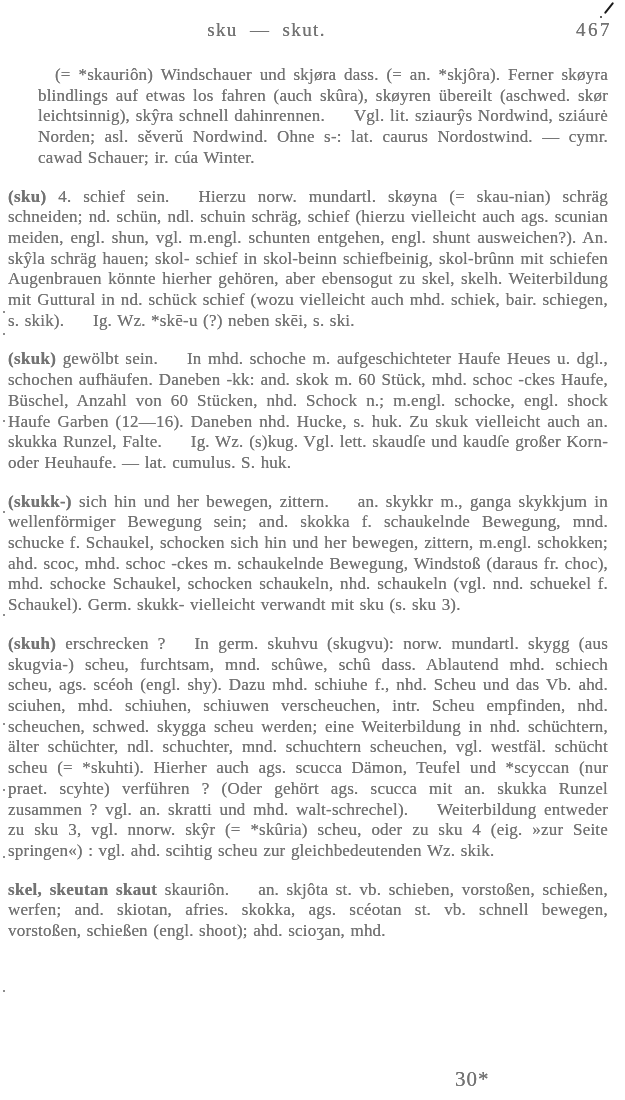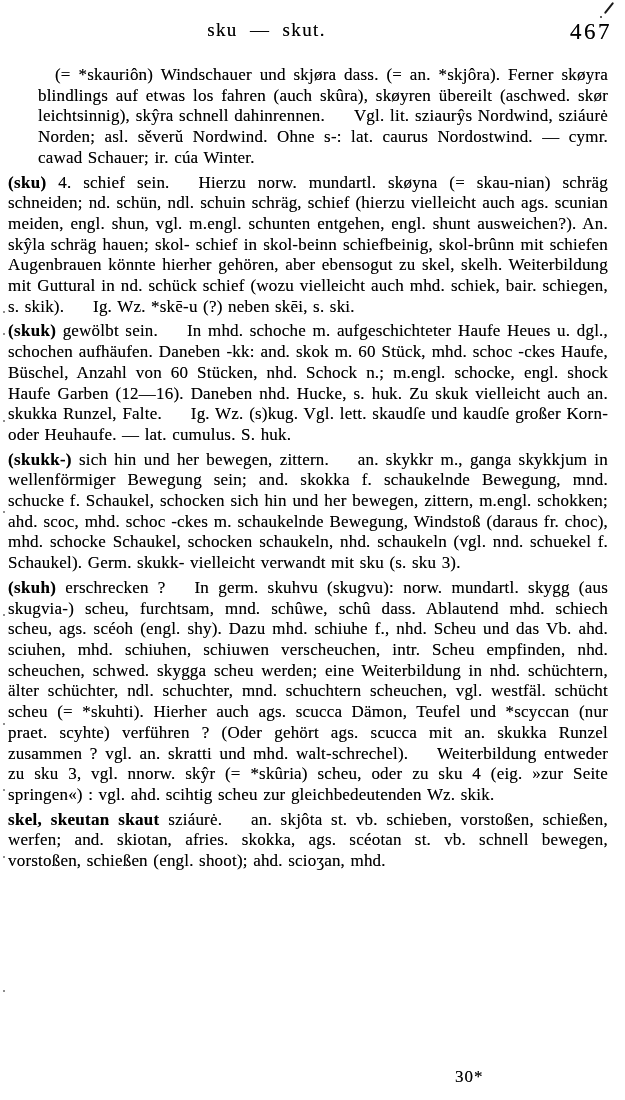--- a/index.html
+++ b/index.html
@@ -9,21 +9,21 @@
     height: 1100px;
     background: #ffffff;
     overflow: hidden;
   }
   .page {
     position: relative;
     width: 625px;
     height: 1100px;
     background: #ffffff;
     font-family: "Liberation Serif", "DejaVu Serif", serif;
-    color: #000000;
+    color: #737373;
   }
   
   .running-head {
     position: absolute;
     top: 19px;
     left: 0;
     right: 0;
     height: 26px;
   }
   .running-title {
@@ -34,21 +34,21 @@
     font-size: 19px;
     letter-spacing: 1.4px;
     word-spacing: 6px;
     text-shadow: 0 0 0.5px rgba(0,0,0,0.55);
     white-space: nowrap;
   }
   .page-number {
     position: absolute;
     right: 13px;
     top: 0;
-    font-size: 23px;
+    font-size: 19px;
     letter-spacing: 2.5px;
     text-shadow: 0 0 0.5px rgba(0,0,0,0.55);
   }
   
   .text-block {
     position: absolute;
     top: 65px;
     left: 8px;
     width: 600px;
     font-size: 17px;
@@ -56,29 +56,29 @@
     text-align: justify;
     letter-spacing: 0.2px;
     word-spacing: 1px;
     text-shadow: 0 0 0.5px rgba(0,0,0,0.5);
   }
   .para { margin: 0 0 2px 0; }
   .para.continued {
     margin-left: 30px;
     text-indent: 17px;
   }
-  .para.entry { margin-top: 4px; }
+  .para.entry { margin-top: 18px; }
   .headword { font-weight: bold; letter-spacing: 0.3px; }
   .em-gap { display: inline-block; width: 1.7em; }
   
   .signature-mark {
     position: absolute;
     left: 455px;
     top: 1067px;
-    font-size: 17px;
+    font-size: 21px;
     letter-spacing: 1px;
     text-shadow: 0 0 0.5px rgba(0,0,0,0.55);
   }
   
   .corner-stroke {
     position: absolute;
     top: 7px;
     left: 602px;
     width: 14px;
     height: 2px;
@@ -113,21 +113,21 @@
     <div class="running-title">sku — skut.</div>
     <div class="page-number">467</div>
   </div>
 
   <div class="text-block">
       <p class="para continued"><span>(= *skauriôn) Windschauer und skjøra dass. (= an. *skjôra). Ferner skøyra blindlings auf etwas los fahren (auch skûra), skøyren übereilt (aschwed. skør leichtsinnig), skŷra schnell dahinrennen.</span><span class="em-gap"></span><span>Vgl. lit. sziaurŷs Nordwind, sziáurė Norden; asl. sěverŭ Nordwind. Ohne s-: lat. caurus Nordostwind. — cymr. cawad Schauer; ir. cúa Winter.</span></p>
       <p class="para entry"><span class="headword">(sku)</span><span> 4. schief sein.</span><span class="em-gap"></span><span>Hierzu norw. mundartl. skøyna (= skau-nian) schräg schneiden; nd. schün, ndl. schuin schräg, schief (hierzu vielleicht auch ags. scunian meiden, engl. shun, vgl. m.engl. schunten entgehen, engl. shunt ausweichen?). An. skŷla schräg hauen; skol- schief in skol-beinn schiefbeinig, skol-brûnn mit schiefen Augenbrauen könnte hierher gehören, aber ebensogut zu skel, skelh. Weiterbildung mit Guttural in nd. schück schief (wozu vielleicht auch mhd. schiek, bair. schiegen, s. skik).</span><span class="em-gap"></span><span>Ig. Wz. *skē-u (?) neben skēi, s. ski.</span></p>
       <p class="para entry"><span class="headword">(skuk)</span><span> gewölbt sein.</span><span class="em-gap"></span><span>In mhd. schoche m. aufgeschichteter Haufe Heues u. dgl., schochen aufhäufen. Daneben -kk: and. skok m. 60 Stück, mhd. schoc -ckes Haufe, Büschel, Anzahl von 60 Stücken, nhd. Schock n.; m.engl. schocke, engl. shock Haufe Garben (12—16). Daneben nhd. Hucke, s. huk. Zu skuk vielleicht auch an. skukka Runzel, Falte.</span><span class="em-gap"></span><span>Ig. Wz. (s)kug. Vgl. lett. skaudſe und kaudſe großer Korn- oder Heuhaufe. — lat. cumulus. S. huk.</span></p>
       <p class="para entry"><span class="headword">(skukk-)</span><span> sich hin und her bewegen, zittern.</span><span class="em-gap"></span><span>an. skykkr m., ganga skykkjum in wellenförmiger Bewegung sein; and. skokka f. schaukelnde Bewegung, mnd. schucke f. Schaukel, schocken sich hin und her bewegen, zittern, m.engl. schokken; ahd. scoc, mhd. schoc -ckes m. schaukelnde Bewegung, Windstoß (daraus fr. choc), mhd. schocke Schaukel, schocken schaukeln, nhd. schaukeln (vgl. nnd. schuekel f. Schaukel). Germ. skukk- vielleicht verwandt mit sku (s. sku 3).</span></p>
       <p class="para entry"><span class="headword">(skuh)</span><span> erschrecken ?</span><span class="em-gap"></span><span>In germ. skuhvu (skugvu): norw. mundartl. skygg (aus skugvia-) scheu, furchtsam, mnd. schûwe, schû dass. Ablautend mhd. schiech scheu, ags. scéoh (engl. shy). Dazu mhd. schiuhe f., nhd. Scheu und das Vb. ahd. sciuhen, mhd. schiuhen, schiuwen verscheuchen, intr. Scheu empfinden, nhd. scheuchen, schwed. skygga scheu werden; eine Weiterbildung in nhd. schüchtern, älter schüchter, ndl. schuchter, mnd. schuchtern scheuchen, vgl. westfäl. schücht scheu (= *skuhti). Hierher auch ags. scucca Dämon, Teufel und *scyccan (nur praet. scyhte) verführen ? (Oder gehört ags. scucca mit an. skukka Runzel zusammen ? vgl. an. skratti und mhd. walt-schrechel).</span><span class="em-gap"></span><span>Weiterbildung entweder zu sku 3, vgl. nnorw. skŷr (= *skûria) scheu, oder zu sku 4 (eig. »zur Seite springen«) : vgl. ahd. scihtig scheu zur gleichbedeutenden Wz. skik.</span></p>
-      <p class="para entry"><span class="headword">skel, skeutan skaut</span><span> sziáurė.</span><span class="em-gap"></span><span>an. skjôta st. vb. schieben, vorstoßen, schießen, werfen; and. skiotan, afries. skokka, ags. scéotan st. vb. schnell bewegen, vorstoßen, schießen (engl. shoot); ahd. scioʒan, mhd.</span></p>
+      <p class="para entry"><span class="headword">skel, skeutan skaut</span><span> skauriôn.</span><span class="em-gap"></span><span>an. skjôta st. vb. schieben, vorstoßen, schießen, werfen; and. skiotan, afries. skokka, ags. scéotan st. vb. schnell bewegen, vorstoßen, schießen (engl. shoot); ahd. scioʒan, mhd.</span></p>
     </div>
 
   <div class="signature-mark">30*</div>
 
   <div class="corner-stroke"></div>
   <div class="corner-dot"></div>
   <span class="margin-dot" style="top:311px"></span>
   <span class="margin-dot" style="top:333px"></span>
   <span class="margin-dot" style="top:420px"></span>
   <span class="margin-dot" style="top:511px"></span>

